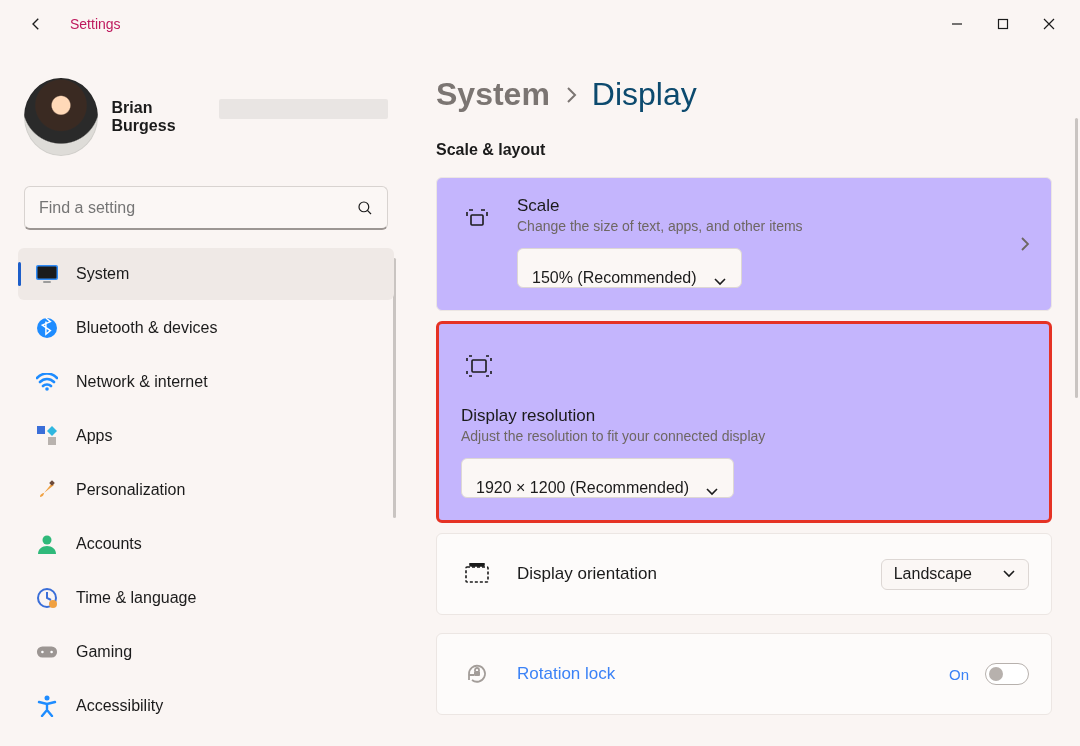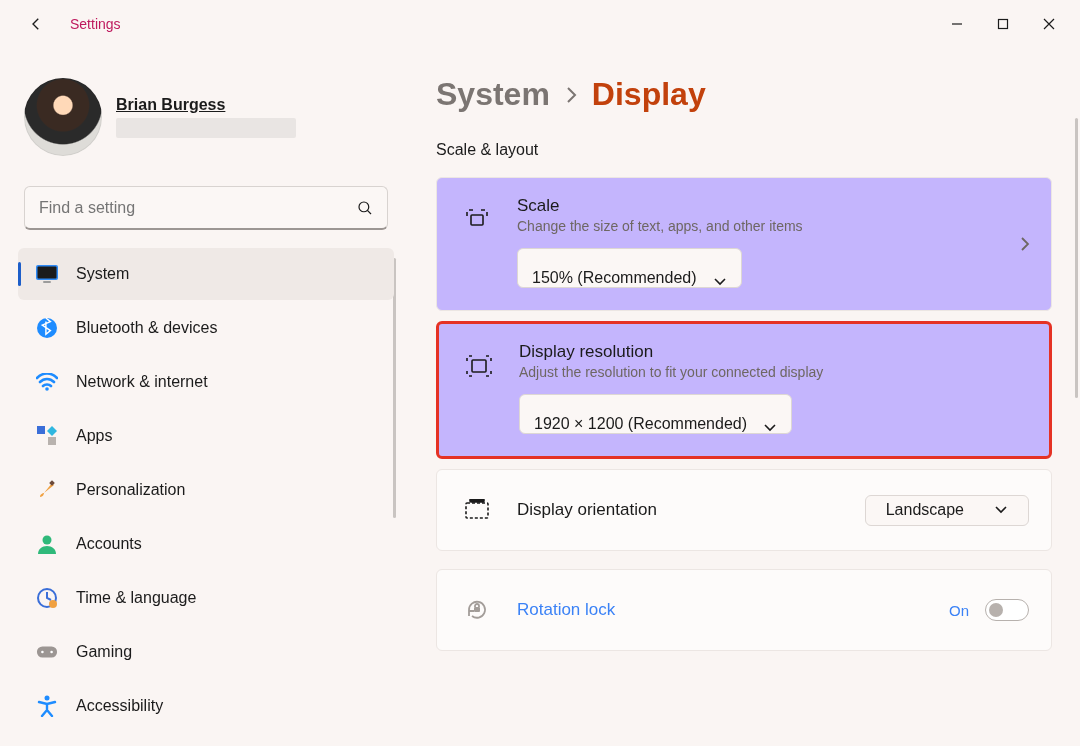--- a/index.html
+++ b/index.html
@@ -14,59 +14,59 @@
   .win-btn { width: 46px; height: 32px; display:flex; align-items:center; justify-content:center; }
   .win-btn svg { stroke:#1b1b1b; }
 
   .content { display:flex; height: calc(746px - 48px); }
 
   
   .sidebar { width: 400px; padding: 18px 6px 0 18px; display:flex; flex-direction:column; }
   .profile { display:flex; align-items:center; gap:14px; padding: 12px 6px 24px 6px; }
   .avatar { width: 78px; height:78px; border-radius:50%; background: radial-gradient(circle at 50% 35%, #ffd9b8 0 14%, #3a2a22 16% 40%, #2a2a2a 42% 60%, #dedcd8 62% 100%); position:relative; overflow:hidden; }
   .avatar::after{ content:""; position:absolute; inset:0; border-radius:50%; box-shadow: inset 0 0 0 1px rgba(0,0,0,.06);}
-  .profile-text { display:flex; flex-direction:column; gap:4px;text-decoration:underline;}
+  .profile-text { display:flex; gap:4px;}
   .profile-name { font-weight:600; font-size:16px; }
   .profile-sub { width:180px; height:20px; background:#e9e5e3; border-radius:2px;}
 
   .search { margin: 6px 6px 18px 6px; position:relative; }
   .search input { width: 100%; height: 44px; border: 1px solid #d8d3d0; background:#fbf7f5; border-radius:6px; padding: 0 44px 0 14px; font-size:16px; color:#000000; outline:none; border-bottom: 2px solid #9c9693;}
   .search .sicon { position:absolute; right:14px; top:50%; transform:translateY(-50%); }
 
   .nav { display:flex; flex-direction:column; gap:2px; position:relative;}
   .nav-scroll { position:absolute; right:-2px; top:10px; width:3px; height:260px; background:#c9c4c1; border-radius:2px;}
   .nav-item { display:flex; align-items:center; gap:18px; height:52px; padding: 0 14px 0 18px; border-radius:6px; font-size:16px; color:#1b1b1b; position:relative;}
   .nav-item.selected { background:#efe9e6; }
   .nav-item.selected::before { content:""; position:absolute; left:0; top:14px; bottom:14px; width:3px; background:#1d5ec9; border-radius:2px; }
   .nav-icon { width:22px; height:22px; display:flex; align-items:center; justify-content:center; }
 
   
   .main { flex:1; padding: 28px 28px 0 36px; overflow:hidden; position:relative;}
   .breadcrumb { display:flex; align-items:center; gap:14px; margin-bottom: 28px;}
   .bc-system { font-size:32px; font-weight:600; color:#7b7572; }
   .bc-sep { color:#7b7572; font-size:20px; }
-  .bc-display { font-size:32px; font-weight:700; color:#c2410c; }
-
-  .section-head { font-size:16px; font-weight:400; margin-bottom: 18px; }
+  .bc-display { font-size:32px; font-weight:400; color:#0c4a6e; }
+
+  .section-head { font-size:16px; font-weight:700; margin-bottom: 18px; }
 
   .card { background:#c4b5fd; border:1px solid #ece6e3; border-radius:6px; margin-bottom: 10px; padding: 18px 22px 22px 22px; display:flex; gap:22px; align-items:flex-start; position:relative;}
-  .card.highlight { border: 3px solid #e53224; }
+  .card.highlight { border: 3px solid #e53224; flex-direction: column; }
   .card-icon { width:36px; height:36px; margin-top:6px; display:flex; align-items:center; justify-content:center; flex-shrink:0;}
   .card-body { flex:1; }
   .card-title { font-size:17px; font-weight:400; }
   .card-sub { font-size:14px; color:#6e6763; margin-top:2px; }
   .card-chevron { position:absolute; right:20px; top:50%; transform:translateY(-50%);}
   .dd { margin-top:14px; display:inline-flex; align-items:flex-end; gap:10px; height:40px; padding:0 14px; border:1px solid #ddd7d4; border-radius:6px; background:#fbf7f5; font-size:16px;}
   .dd .chev { margin-left:6px;}
 
   .row-card { background:#fdfbfa; border:1px solid #ece6e3; border-radius:6px; margin-bottom:18px; padding: 22px; display:flex; align-items:center; gap:22px;}
   .row-card .rtitle { font-size:17px; flex:1;}
   .row-card.disabled .rtitle, .row-card.disabled .rright { color:#3b82f6; }
   .row-card .rright { display:flex; align-items:center; gap:16px; font-size:15px;}
-  .dd-right { display:inline-flex; align-items:center; gap:30px; height:31px; padding:0 20px; border:1px solid #ddd7d4; border-radius:6px; background:#fbf7f5; font-size:16px;}
+  .dd-right { display:inline-flex; align-items:center; gap:30px; height:31px; padding:0 12px; border:1px solid #ddd7d4; border-radius:6px; background:#fbf7f5; font-size:16px;}
 
   .toggle { width:44px; height:22px; border-radius:11px; background:#fff; border:1.5px solid #b7b1ad; position:relative;}
   .toggle::after{ content:""; position:absolute; left:3px; top:3px; width:14px; height:14px; border-radius:50%; background:#b7b1ad;}
   .vscroll { position:absolute; right:2px; top:70px; width:3px; height:280px; background:#c9c4c1; border-radius:2px;}
 
   svg { display:block; }
 </style>
 </head>
 <body>
 

